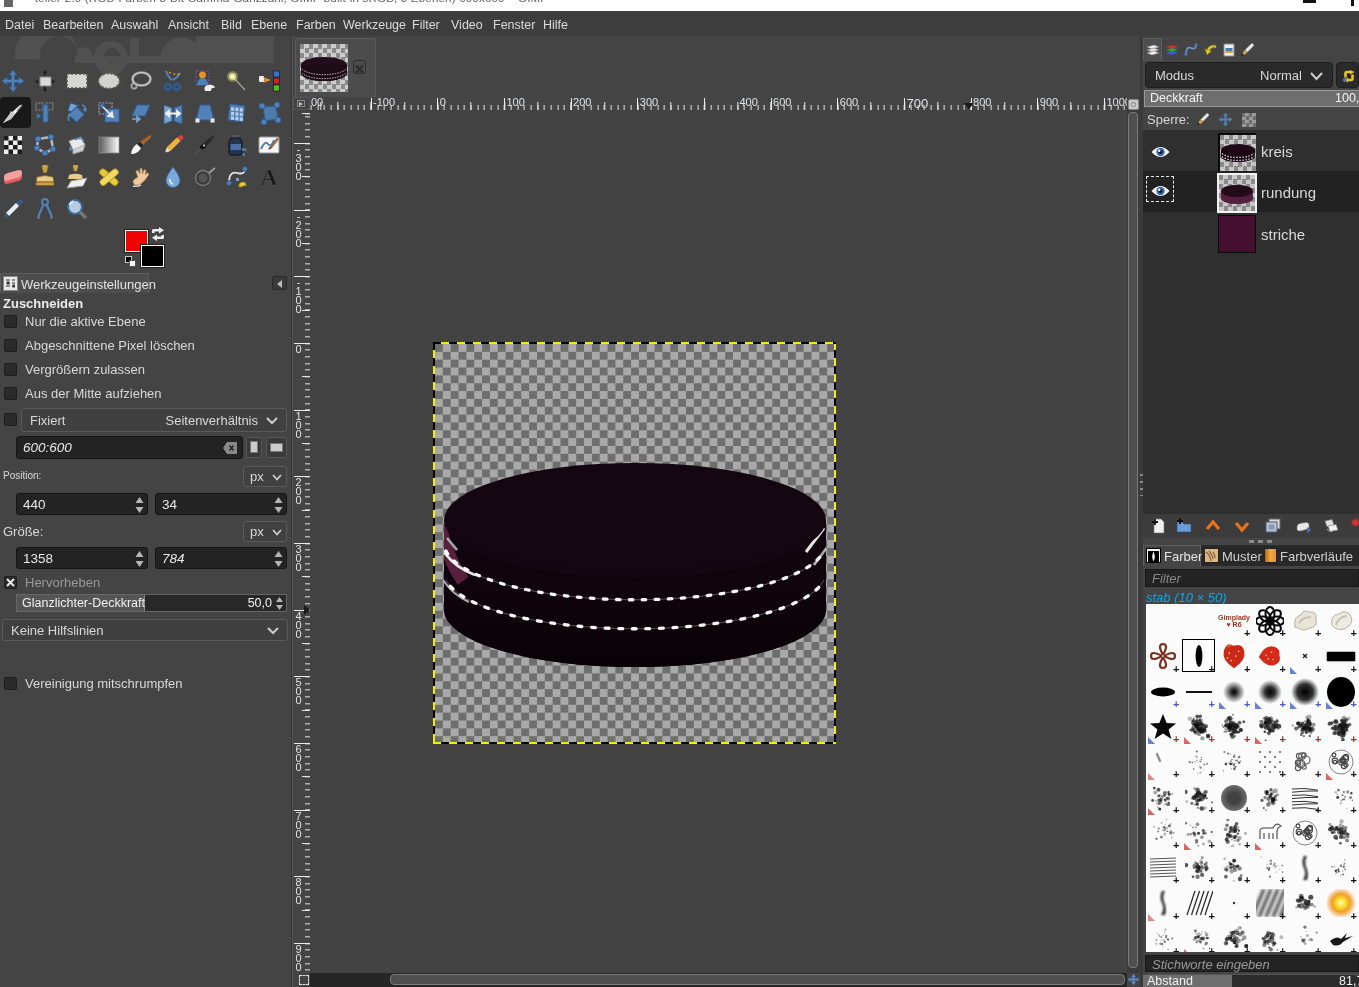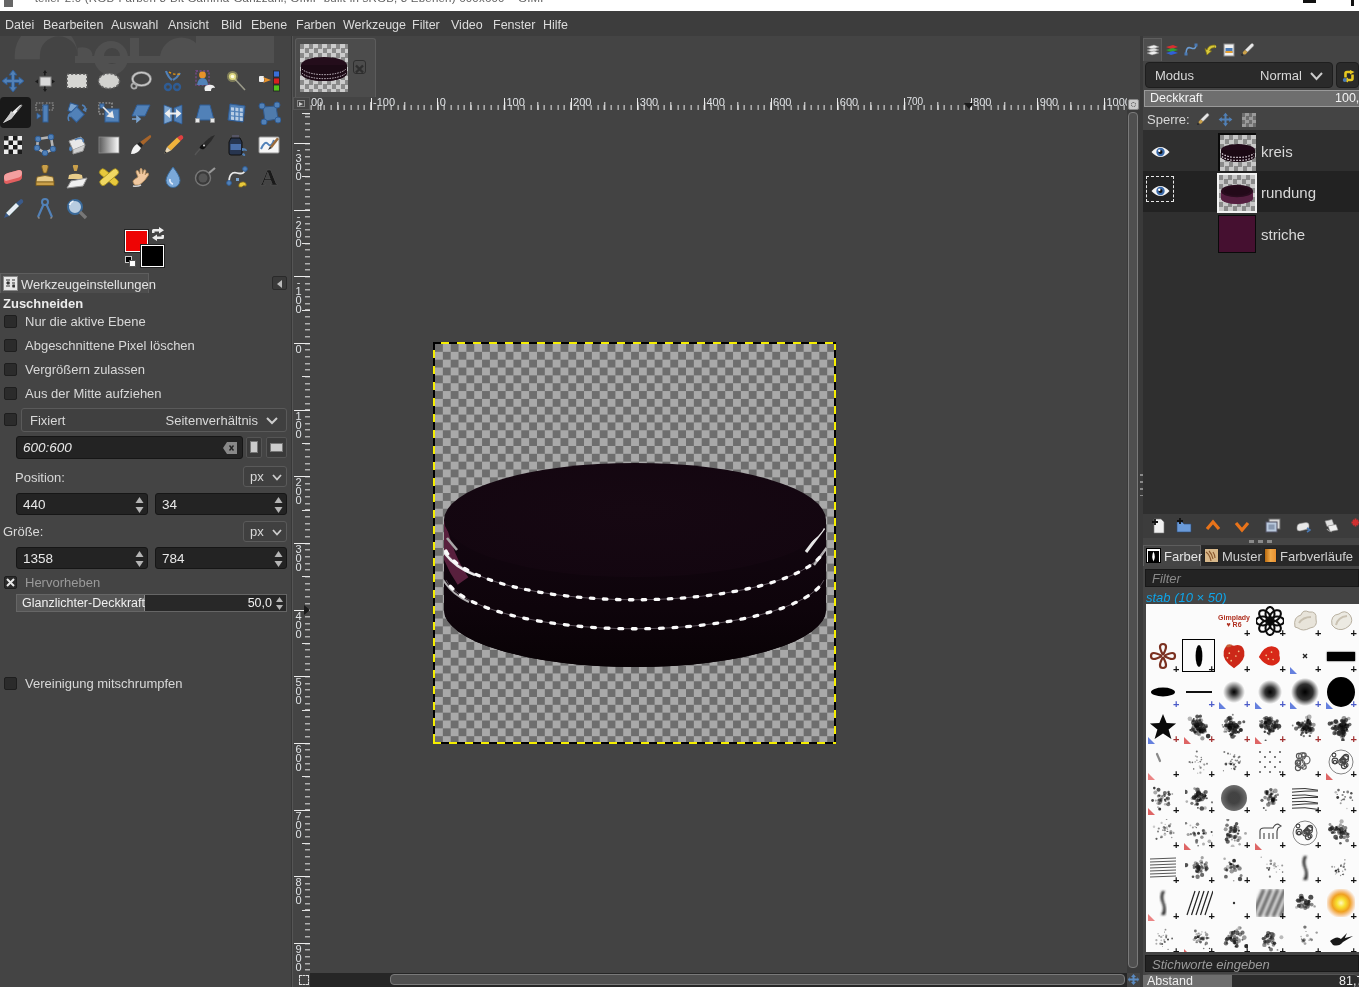--- a/index.html
+++ b/index.html
@@ -305,21 +305,21 @@
           <path d="M4 0 H14 V12 H4 L0 6 Z" fill="#888"></path>
           <path d="M6.5 3.5 L10.5 8.5 M10.5 3.5 L6.5 8.5" stroke="#232323" stroke-width="1.4"></path>
         </svg>
 </div>
 <div class="ab" style="left:246px;top:401px;width:16px;height:21px;background:#3a3a3a;border:1px solid #555;border-radius:2px;">
         <div class="ab" style="left:3px;top:3px;width:8px;height:12px;background:#ccc;border:1px solid #777;"></div>
       </div>
 <div class="ab" style="left:266px;top:401px;width:21px;height:21px;background:#3a3a3a;border:1px solid #555;border-radius:2px;">
         <div class="ab" style="left:3px;top:5px;width:13px;height:9px;background:#ccc;border:1px solid #777;"></div>
       </div>
-<div class="ab txt" style="left:3px;top:434px;font-size:13px;margin-left:12px;">Position:</div>
+<div class="ab txt" style="left:3px;top:434px;font-size:10px;">Position:</div>
 <div class="ab" style="left:243px;top:430px;width:44px;height:21px;background:#404040;border:1px solid #5a5a5a;border-radius:3px;">
 <div class="ab txt" style="left:6px;top:2px;font-size:13px;">px</div>
 <svg class="ab" style="right:4px;top:7px;" width="10" height="7" viewBox="0 0 10 7">
           <path d="M1 1 L5 5.5 L9 1" stroke="#ccc" stroke-width="1.8" fill="none"></path>
         </svg>
       </div>
 <div class="ab" style="left:16px;top:457px;width:132px;height:22px;background:#232323;border:1px solid #161616;border-radius:3px;">
 <div class="ab" style="left:6px;top:3px;font-size:13.5px;color:#e8e8e8;">440</div>
 <svg class="ab" style="right:3px;top:3px;" width="9" height="16" viewBox="0 0 9 16">
           <path d="M4.5 0 L8.5 6 H0.5 Z" fill="#b5b5b5"></path>
@@ -341,39 +341,45 @@
         </svg>
       </div>
 <div class="ab" style="left:16px;top:511px;width:132px;height:22px;background:#232323;border:1px solid #161616;border-radius:3px;">
 <div class="ab" style="left:6px;top:3px;font-size:13.5px;color:#e8e8e8;">1358</div>
 <svg class="ab" style="right:3px;top:3px;" width="9" height="16" viewBox="0 0 9 16">
           <path d="M4.5 0 L8.5 6 H0.5 Z" fill="#b5b5b5"></path>
           <path d="M4.5 16 L8.5 10 H0.5 Z" fill="#b5b5b5"></path>
         </svg>
       </div>
 <div class="ab" style="left:155px;top:511px;width:132px;height:22px;background:#232323;border:1px solid #161616;border-radius:3px;">
-<div class="ab" style="left:6px;top:3px;font-size:13.5px;color:#e8e8e8;">784</div>
+<div class="ab" style="left:6px;top:3px;font-size:13.5px;color:#e8e8e8;font-style:italic;">784</div>
 <svg class="ab" style="right:3px;top:3px;" width="9" height="16" viewBox="0 0 9 16">
           <path d="M4.5 0 L8.5 6 H0.5 Z" fill="#b5b5b5"></path>
           <path d="M4.5 16 L8.5 10 H0.5 Z" fill="#b5b5b5"></path>
         </svg>
       </div>
 <div class="ab" style="left:4px;top:540px;width:13px;height:13px;background:#2b2b2b;border:1px solid #1e1e1e;border-radius:2px;">
         <svg width="11" height="11" viewBox="0 0 11 11" style="position:absolute;left:0px;top:0px;">
           <path d="M2 2 L9 9 M9 2 L2 9" stroke="#e8e8e8" stroke-width="2"></path>
         </svg>
       </div>
 <div class="ab" style="left:25px;top:539px;font-size:13px;color:#9a9a9a;white-space:nowrap;position:absolute;">Hervorheben</div>
 <div class="ab" style="left:16px;top:558px;width:271px;height:18px;background:#282828;border:1px solid #666;">
 <div class="ab" style="left:0;top:0;width:128px;height:16px;background:#555555;border-right:1px solid #888;"></div>
 <div class="ab" style="left:5px;top:1px;font-size:12.5px;color:#f0f0f0;white-space:nowrap;position:absolute;">Glanzlichter-Deckkraft</div>
 <div class="ab" style="right:14px;top:1px;font-size:12.5px;color:#f0f0f0;">50,0</div>
 <svg class="ab" style="right:2px;top:2px;" width="9" height="13" viewBox="0 0 9 13">
           <path d="M4.5 0 L8 5 H1 Z" fill="#b5b5b5"></path>
           <path d="M4.5 13 L8 8 H1 Z" fill="#b5b5b5"></path>
+        </svg>
+</div>
+<div class="ab" style="left:2px;top:583px;width:286px;height:22px;background:#404040;border:1px solid #5a5a5a;border-radius:3px;">
+<div class="ab txt" style="left:8px;top:3px;font-size:13px;">Keine Hilfslinien</div>
+<svg class="ab" style="right:8px;top:7px;" width="12" height="8" viewBox="0 0 12 8">
+          <path d="M1 1 L6 6 L11 1" stroke="#ccc" stroke-width="2" fill="none"></path>
         </svg>
 </div>
 <div class="ab" style="left:4px;top:641px;width:13px;height:13px;background:#2b2b2b;border:1px solid #1e1e1e;border-radius:2px;"></div>
 <div class="ab txt" style="left:25px;top:640px;font-size:13px;">Vereinigung mitschrumpfen</div>
 </div>
 <div class="ab" style="left:291px;top:36px;width:2px;height:951px;background:#383838;border-right:1px solid #555;"></div>
 <div class="ab" style="left:1140px;top:36px;width:3px;height:951px;background:#3a3a3a;"></div>
 <div class="ab" style="left:1140px;top:474px;width:3px;height:22px;background:repeating-linear-gradient(to bottom,#8a8a8a 0 2px,transparent 2px 7px);"></div>
 <div class="ab" style="left:295px;top:38px;width:81px;height:59px;background:#4c4c4c;border:1px solid #5c5c5c;border-bottom:none;border-radius:3px 3px 0 0;">
 <div class="ab" style="left:4px;top:5px;width:48px;height:48px;background:repeating-conic-gradient(#cccccc 0% 25%, #8a8a8a 0% 50%);background-size:9px 9px;overflow:hidden;">
@@ -403,27 +409,27 @@
 <div class="ab" style="left:63.1px;top:-1px;font-size:11px;color:#e0e3e6;">-100</div>
 <div class="ab" style="left:127.3px;top:1px;width:1px;height:12px;background:#ececec;"></div>
 <div class="ab" style="left:129.8px;top:-1px;font-size:11px;color:#e0e3e6;">0</div>
 <div class="ab" style="left:194.0px;top:1px;width:1px;height:12px;background:#ececec;"></div>
 <div class="ab" style="left:196.5px;top:-1px;font-size:11px;color:#e0e3e6;">100</div>
 <div class="ab" style="left:260.6px;top:1px;width:1px;height:12px;background:#ececec;"></div>
 <div class="ab" style="left:263.1px;top:-1px;font-size:11px;color:#e0e3e6;">200</div>
 <div class="ab" style="left:327.3px;top:1px;width:1px;height:12px;background:#ececec;"></div>
 <div class="ab" style="left:329.8px;top:-1px;font-size:11px;color:#e0e3e6;">300</div>
 <div class="ab" style="left:394.0px;top:1px;width:1px;height:12px;background:#ececec;"></div>
-<div class="ab" style="left:396.5px;top:-1px;font-size:11px;color:#e0e3e6;">400</div>
+<div class="ab" style="left:396.5px;top:-1px;font-size:11px;color:#e0e3e6;padding-left:33px;">400</div>
 <div class="ab" style="left:460.6px;top:1px;width:1px;height:12px;background:#ececec;"></div>
 <div class="ab" style="left:463.1px;top:-1px;font-size:11px;color:#e0e3e6;">600</div>
 <div class="ab" style="left:527.3px;top:1px;width:1px;height:12px;background:#ececec;"></div>
 <div class="ab" style="left:529.8px;top:-1px;font-size:11px;color:#e0e3e6;">600</div>
 <div class="ab" style="left:594.0px;top:1px;width:1px;height:12px;background:#ececec;"></div>
-<div class="ab" style="left:596.5px;top:-1px;font-size:10px;color:#e0e3e6;">700</div>
+<div class="ab" style="left:596.5px;top:-1px;font-size:13px;color:#e0e3e6;">700</div>
 <div class="ab" style="left:660.6px;top:1px;width:1px;height:12px;background:#ececec;"></div>
 <div class="ab" style="left:663.1px;top:-1px;font-size:11px;color:#e0e3e6;">800</div>
 <div class="ab" style="left:727.3px;top:1px;width:1px;height:12px;background:#ececec;"></div>
 <div class="ab" style="left:729.8px;top:-1px;font-size:11px;color:#e0e3e6;">900</div>
 <div class="ab" style="left:794.0px;top:1px;width:1px;height:12px;background:#ececec;"></div>
 <div class="ab" style="left:796.5px;top:-1px;font-size:11px;color:#e0e3e6;">1000</div>
 </div>
 <div class="ab" style="left:964px;top:103px;width:0;height:0;border-top:6px solid #1a1a1a;border-left:5px solid transparent;border-right:5px solid transparent;"></div>
 <div class="ab" style="left:1128px;top:99px;width:11px;height:11px;background:#c8c8c8;border:1px solid #888;border-radius:2px;">
       <div class="ab" style="left:2px;top:2px;width:5px;height:5px;border:1px dotted #555;border-radius:50%;"></div>

